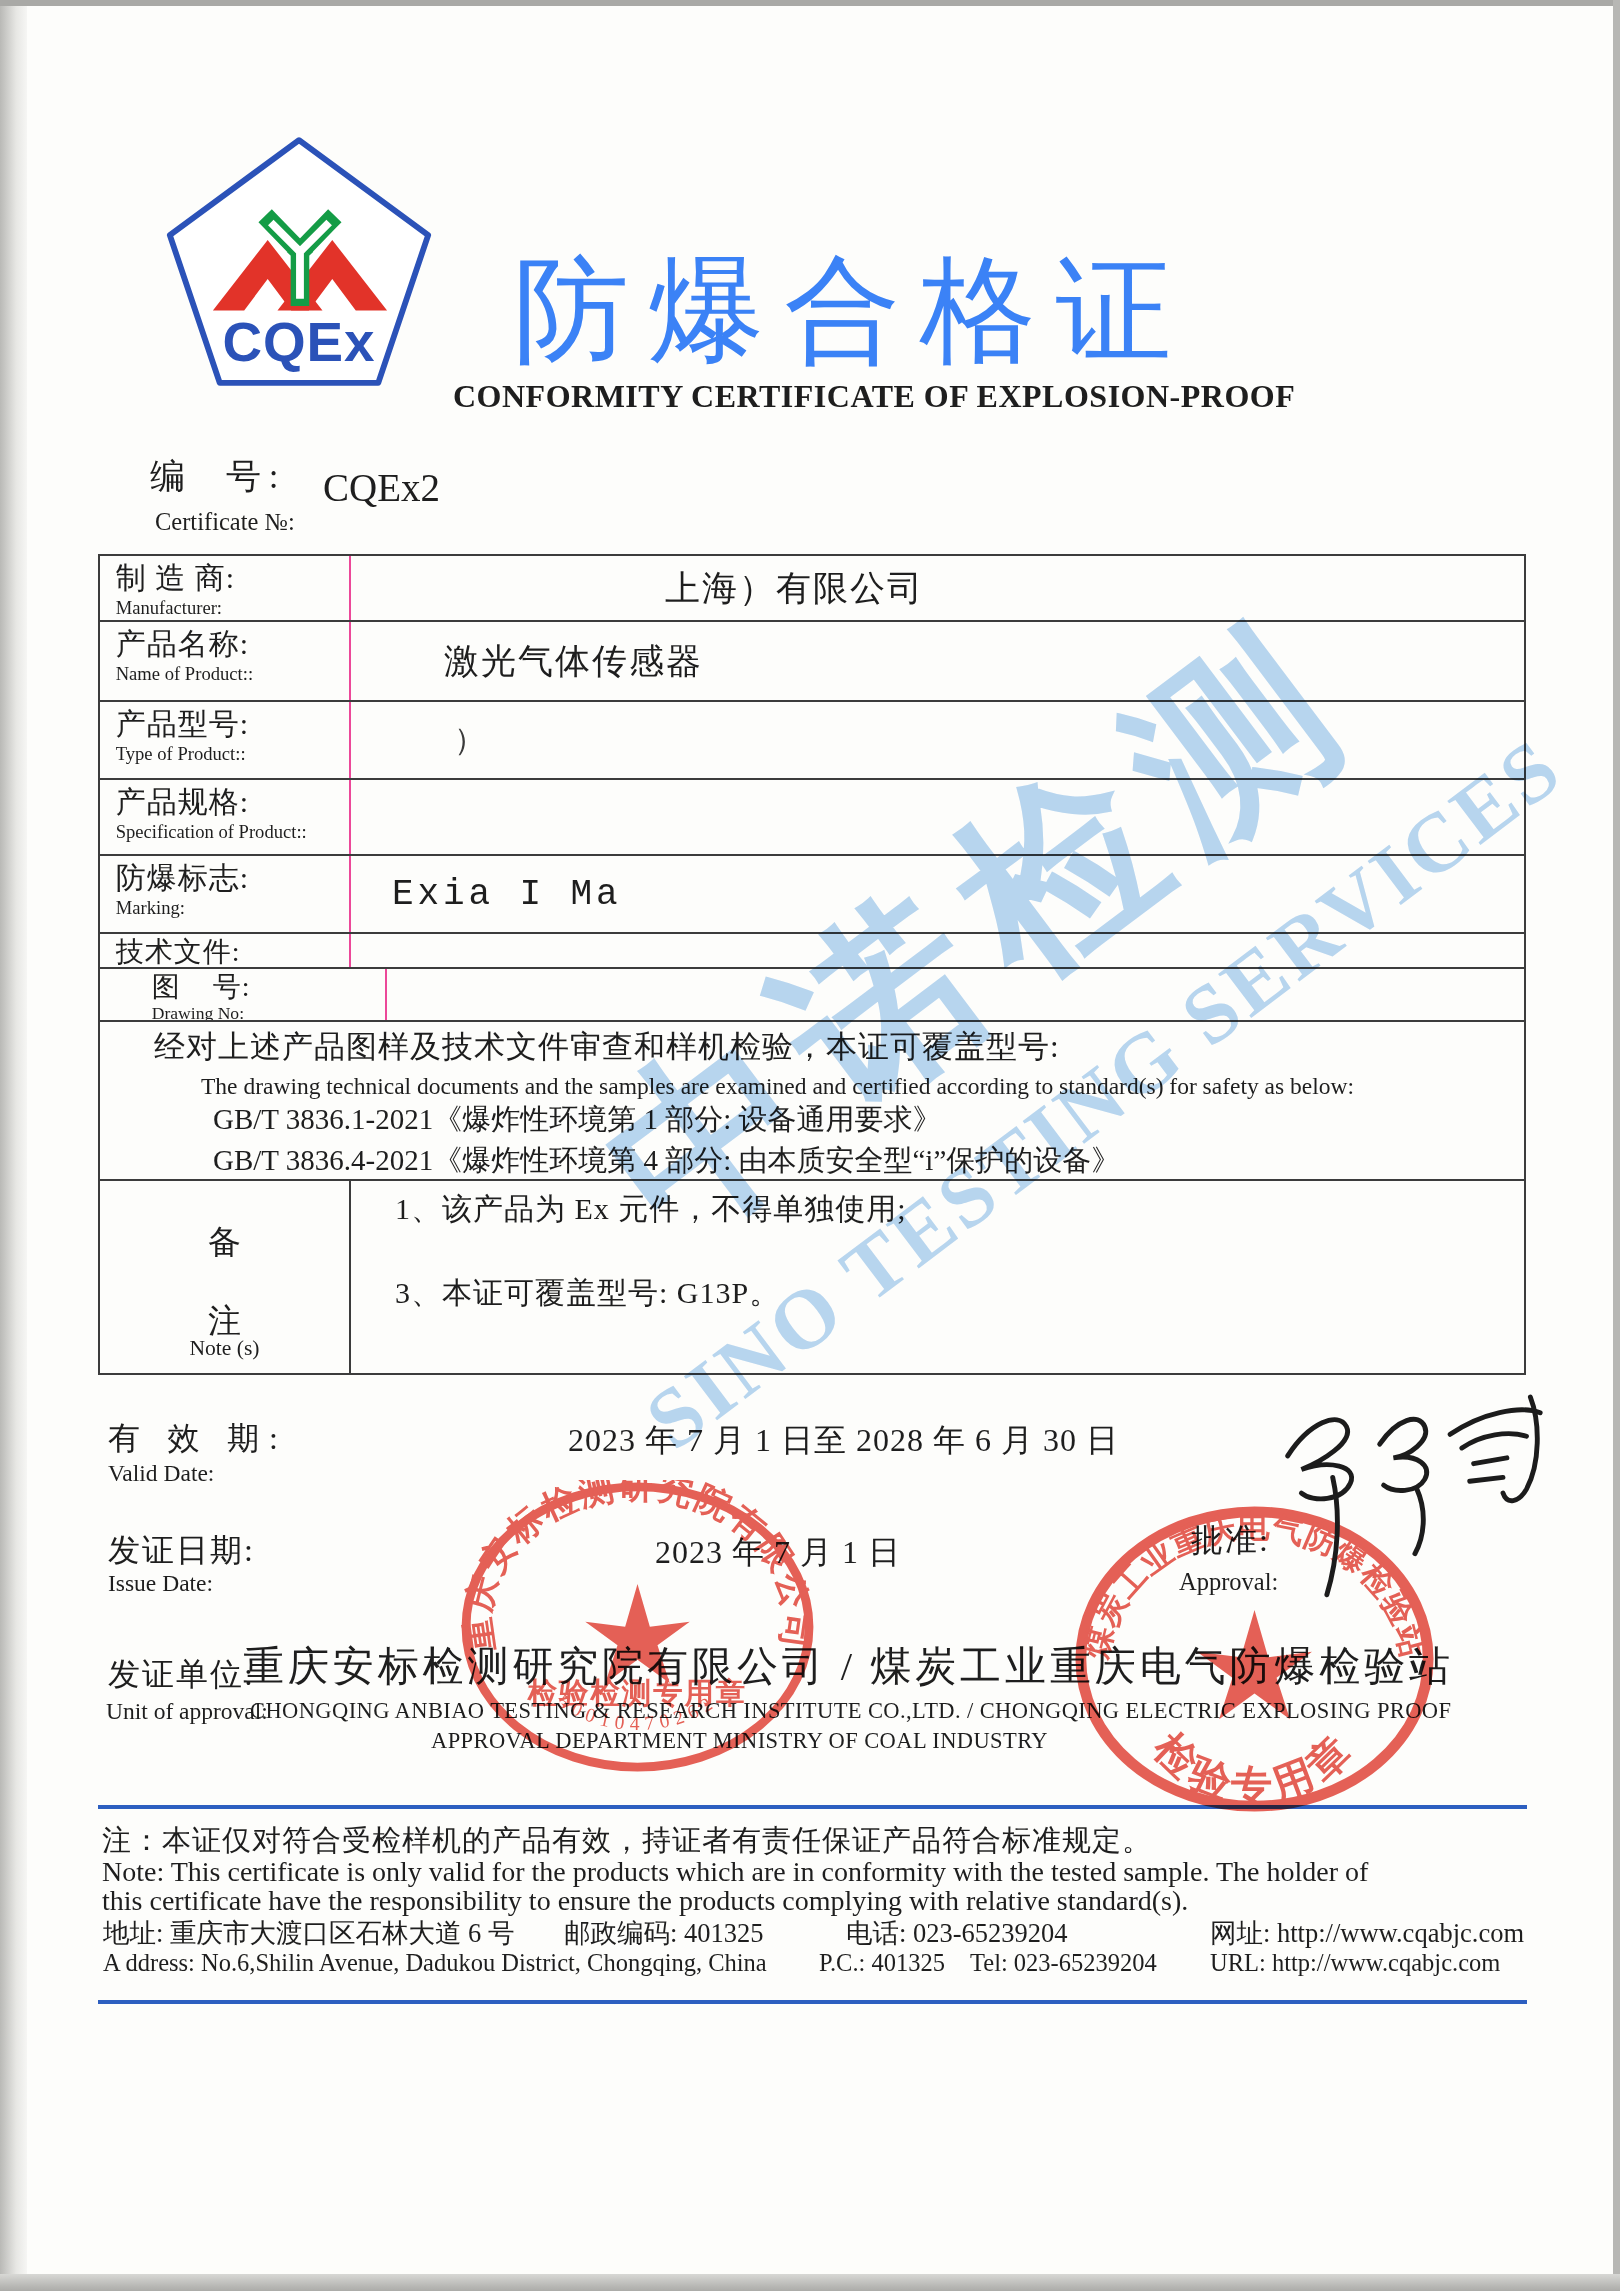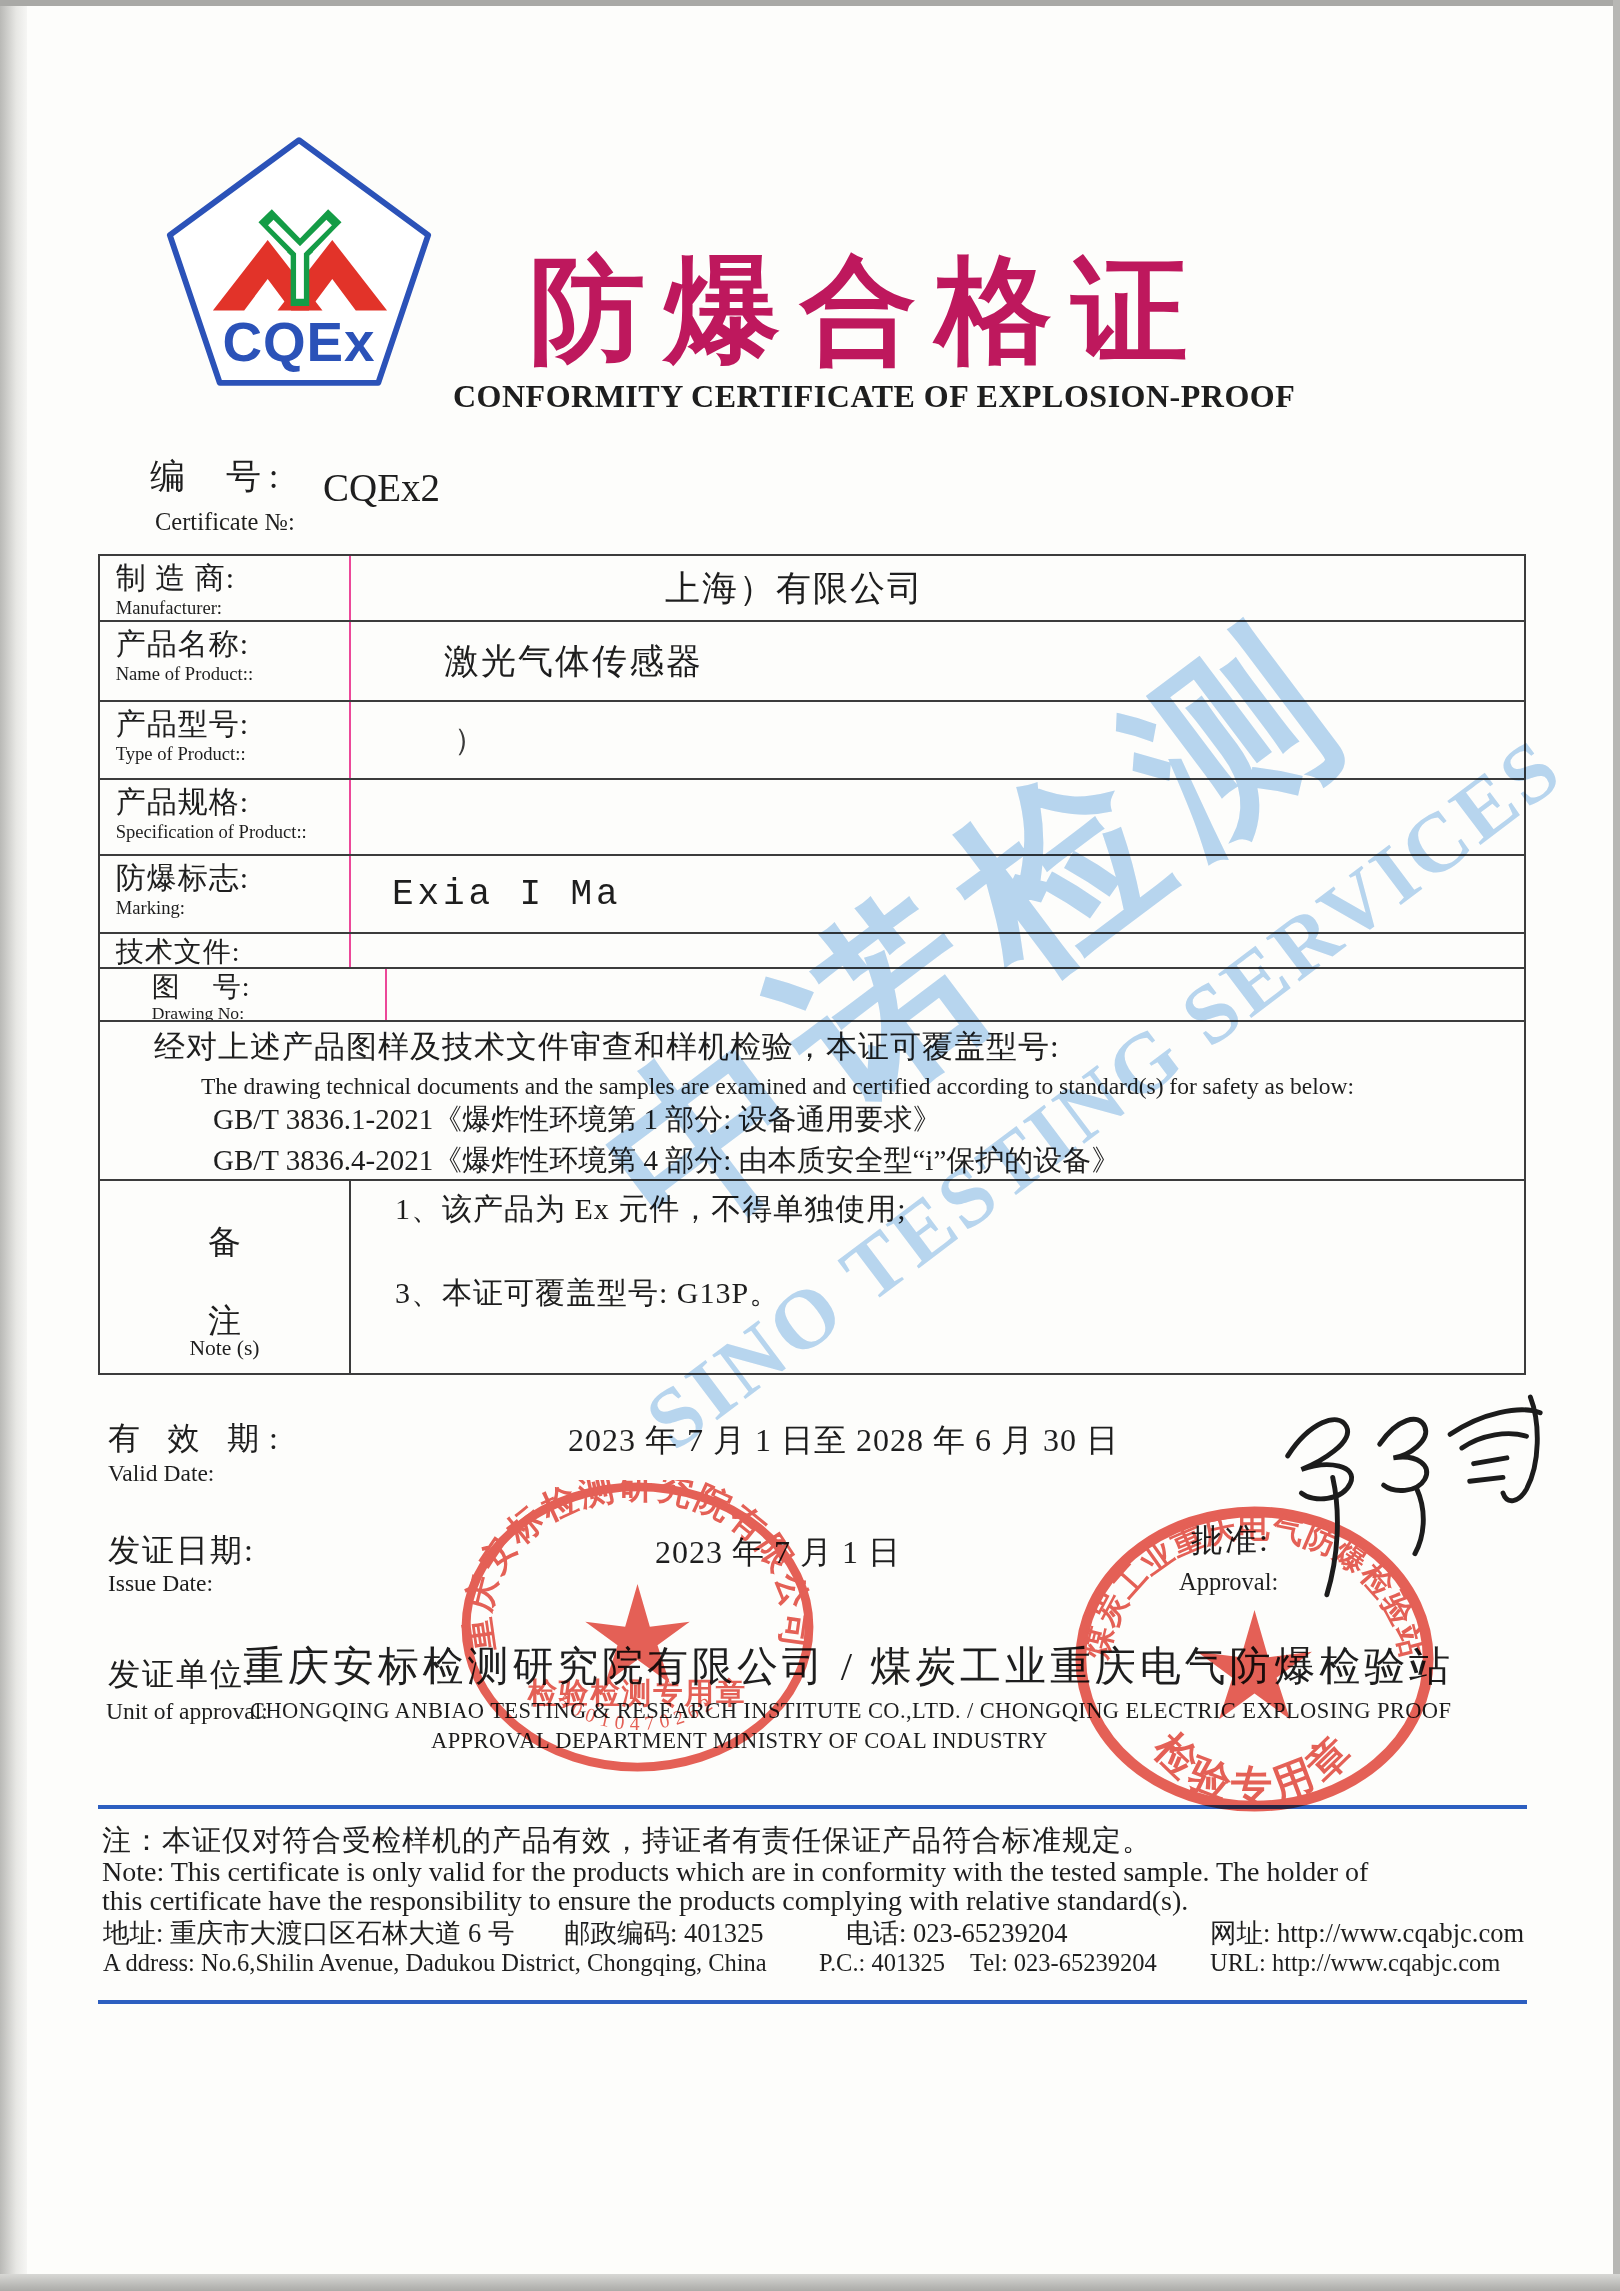--- a/index.html
+++ b/index.html
@@ -5,21 +5,21 @@
   html,body{margin:0;padding:0;background:#9a9a97;}
   #canvas{position:relative;width:1620px;height:2292px;background:#fdfdfb;overflow:hidden;
           font-family:"Liberation Serif",serif;color:#1e1e1e;}
   .abs{position:absolute;}
   
   .edge-left{left:0;top:0;width:27.4px;height:2292px;background:linear-gradient(to right,#b9b9b6,#e7e7e4 60%,#f6f6f4);}
   .edge-top{left:0;top:0;width:1620px;height:5.9px;background:#a9a9a6;}
   .edge-right{right:0;top:0;width:6.9px;height:2292px;background:#b7b7b4;}
   .edge-bottom{left:0;top:2274px;width:1620px;height:17.6px;background:linear-gradient(to bottom,#d8d8d5,#a8a8a5);}
   
-  .title-cn{font-size:116px;font-weight:bold;letter-spacing:19.6px;color:#be185d;white-space:nowrap;margin-left:16px;}
+  .title-cn{font-size:116px;font-weight:normal;letter-spacing:19.6px;color:#3b82f6;white-space:nowrap;}
   .title-en{font-size:32px;font-weight:bold;letter-spacing:0.5px;white-space:nowrap;}
   .certno-cn{font-size:35px;letter-spacing:7.8px;white-space:pre;}
   .certno-en{font-size:24.5px;}
   .certno-val{font-size:39px;}
   
   #cert-table{left:98px;top:554px;width:1428px;height:821px;border:2px solid #3c3c3c;box-sizing:border-box;display:flex;flex-direction:column;}
   .trow{display:flex;box-sizing:border-box;border-bottom:2px solid #3c3c3c;}
   .tl{width:251px;box-sizing:border-box;border-right:2px solid #ec4899;padding:4.9px 5.9px 0 15.7px;overflow:hidden;}
   .tl-cn{font-size:30px;letter-spacing:1px;white-space:pre;line-height:1.15;}
   .tl-en{font-size:18.6px;margin-top:2px;white-space:nowrap;}

